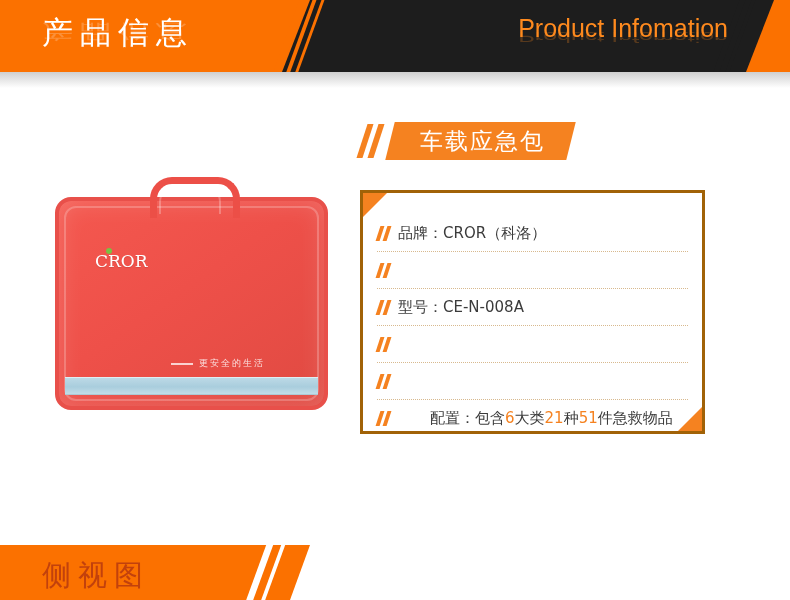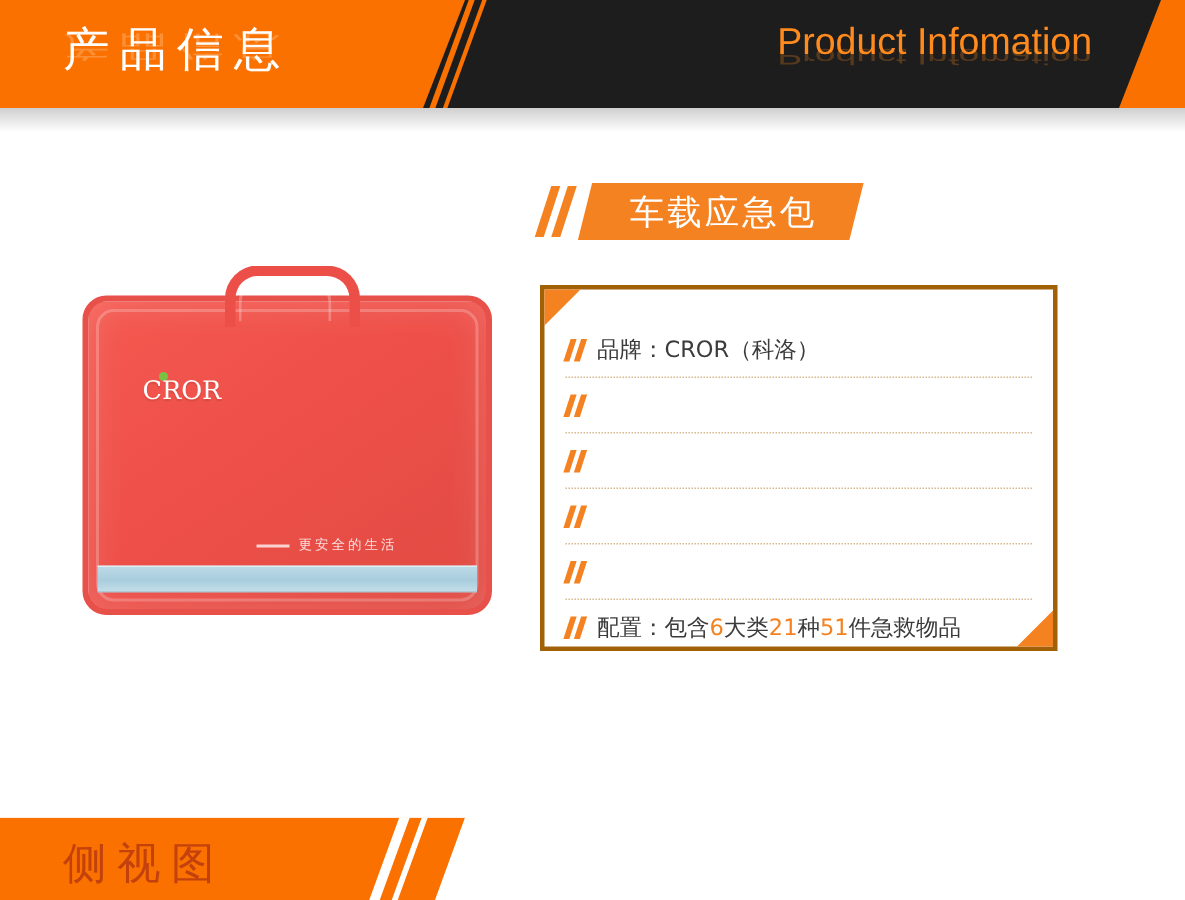--- a/index.html
+++ b/index.html
@@ -159,21 +159,21 @@
     position:absolute;right:0;bottom:0;width:0;height:0;
     border-bottom:24px solid #f58220;border-left:24px solid transparent;
   }
   .rows{position:absolute;left:14px;top:22px;right:14px;}
   .row{
     display:flex;align-items:center;
     height:36px;
     border-bottom:1px dotted #d8b98e;
     position:relative;
   }
-  .row:last-child{border-bottom:none;}
+  .row:last-child{border-bottom:none;gap:32px;}
   .rslash{
     position:relative;width:14px;height:15px;flex:none;margin-right:7px;
   }
   .rslash i{
     position:absolute;top:0;width:4px;height:15px;background:#f58220;
     transform:skewX(-18deg);display:block;
   }
   .rslash i:nth-child(1){left:1px;}
   .rslash i:nth-child(2){left:8px;}
   .rtext{
@@ -260,20 +260,21 @@
           <i></i>
           <i></i>
         </span>
     </div>
 
     <div class="row">
       <span class="rslash">
           <i></i>
           <i></i>
         </span>
+      <span class="rtext"><span>型号：</span><span>CE-N-008A</span></span>
     </div>
 
     <div class="row">
       <span class="rslash">
           <i></i>
           <i></i>
         </span>
     </div>
 
     <div class="row">

